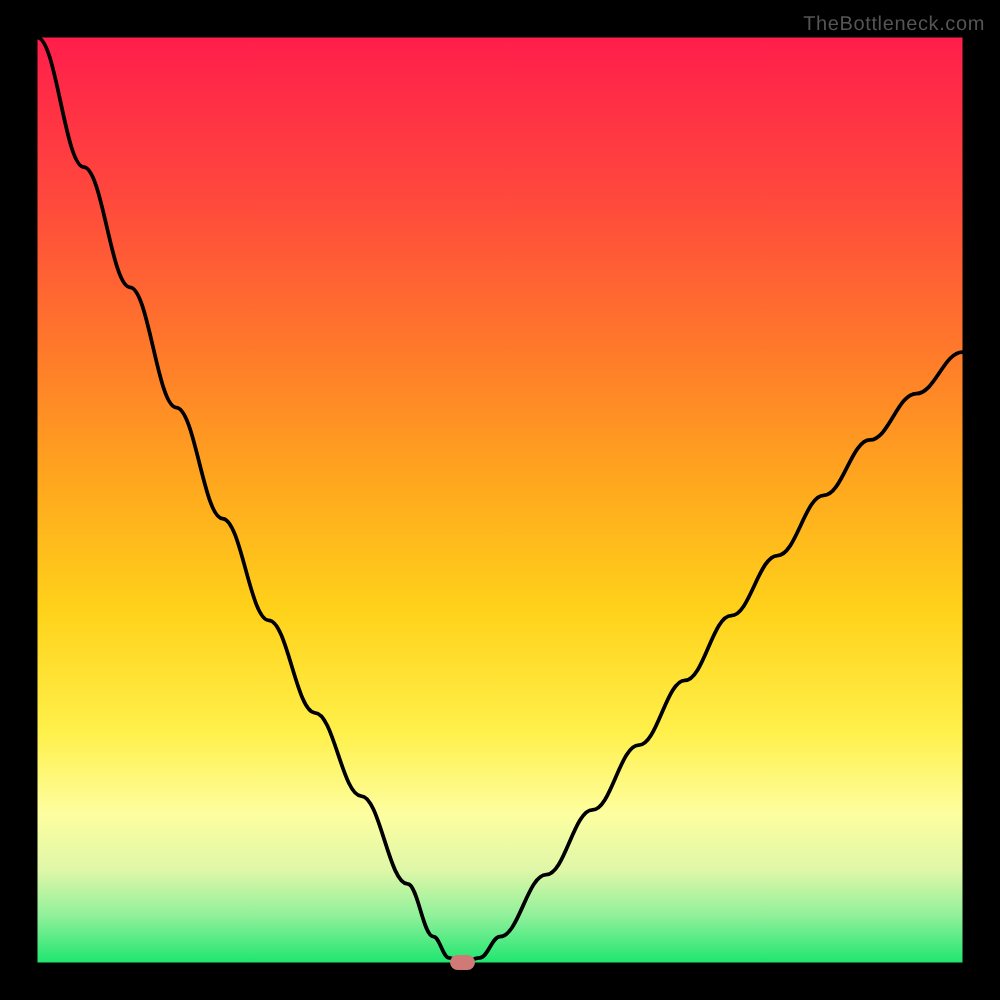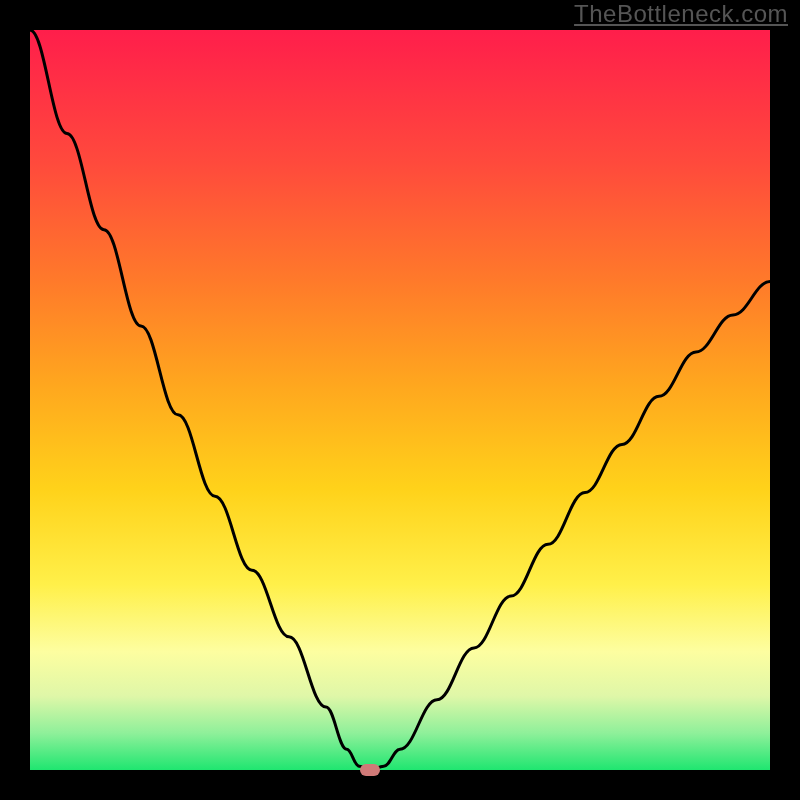--- a/index.html
+++ b/index.html
@@ -12,28 +12,27 @@
     overflow: hidden;
   }
   .frame {
     position: relative;
     width: 800px;
     height: 800px;
     background: #000;
   }
   .watermark {
     position: absolute;
-    top: 0;
+    top: 11px;
     right: 12px;
     color: #555;
-    font-size: 24px;
+    font-size: 16px;
     font-weight: 400;
     letter-spacing: 0.5px;
     user-select: none;
-    text-decoration: underline;
   }
   .plot-area {
     position: absolute;
     left: 30px;
     top: 30px;
     width: 740px;
     height: 740px;
     
     background: linear-gradient(
       to bottom,

